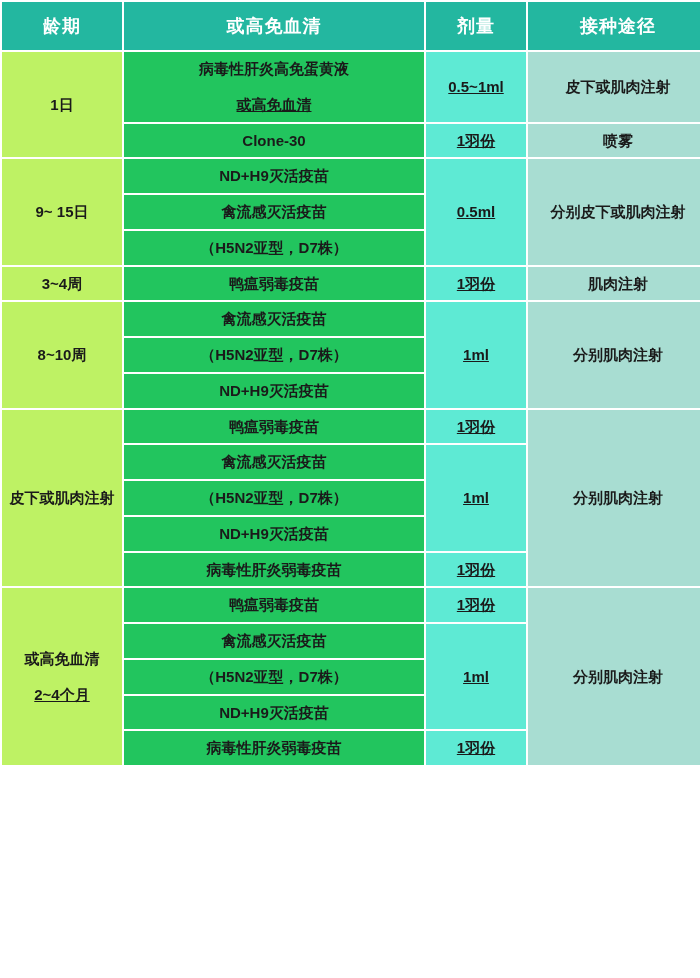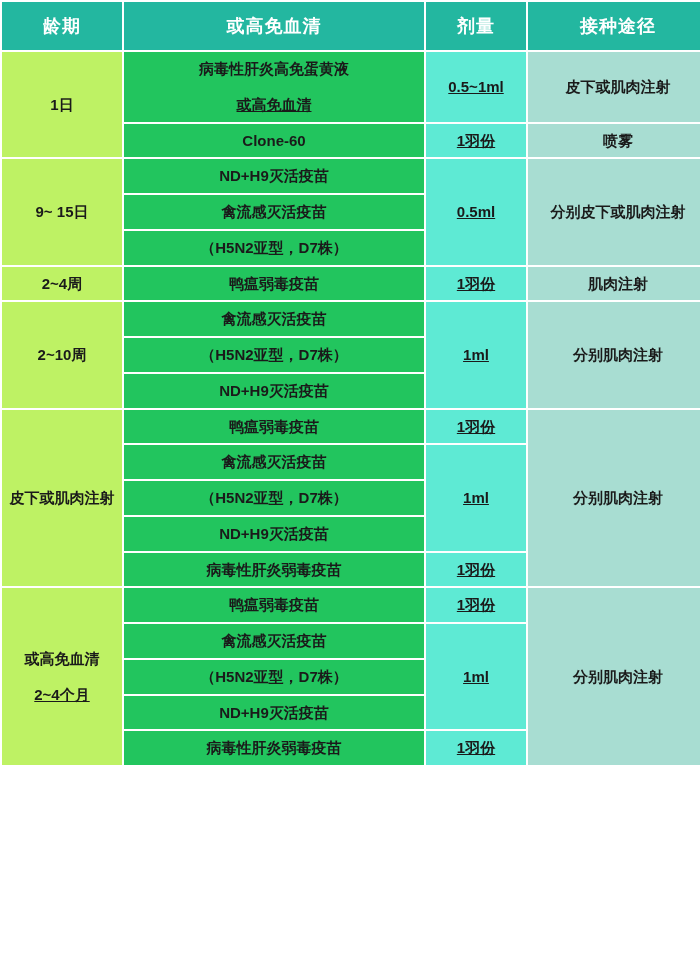--- a/index.html
+++ b/index.html
@@ -90,44 +90,44 @@
         <td class="type">
           <div class="cell-lines">
             <span>病毒性肝炎高免蛋黄液</span>
             <span>或高免血清</span>
           </div>
         </td>
         <td class="dose" rowspan="1">0.5~1ml</td>
         <td class="route" rowspan="1">皮下或肌肉注射</td>
       </tr>
       <tr>
-        <td class="type">Clone-60</td>
+        <td class="type">Clone-30</td>
         <td class="dose" rowspan="1">1羽份</td>
         <td class="route" rowspan="1">喷雾</td>
       </tr>
       <tr>
         <td class="age" rowspan="3">9~ 15日</td>
         <td class="type">ND+H9灭活疫苗</td>
         <td class="dose" rowspan="3">0.5ml</td>
         <td class="route" rowspan="3">分别皮下或肌肉注射</td>
       </tr>
       <tr>
         <td class="type">禽流感灭活疫苗</td>
       </tr>
       <tr>
         <td class="type">（H5N2亚型，D7株）</td>
       </tr>
       <tr>
-        <td class="age" rowspan="1">2~4周</td>
+        <td class="age" rowspan="1">3~4周</td>
         <td class="type">鸭瘟弱毒疫苗</td>
         <td class="dose" rowspan="1">1羽份</td>
         <td class="route" rowspan="1">肌肉注射</td>
       </tr>
       <tr>
-        <td class="age" rowspan="3">2~10周</td>
+        <td class="age" rowspan="3">8~10周</td>
         <td class="type">禽流感灭活疫苗</td>
         <td class="dose" rowspan="3">1ml</td>
         <td class="route" rowspan="3">分别肌肉注射</td>
       </tr>
       <tr>
         <td class="type">（H5N2亚型，D7株）</td>
       </tr>
       <tr>
         <td class="type">ND+H9灭活疫苗</td>
       </tr>

